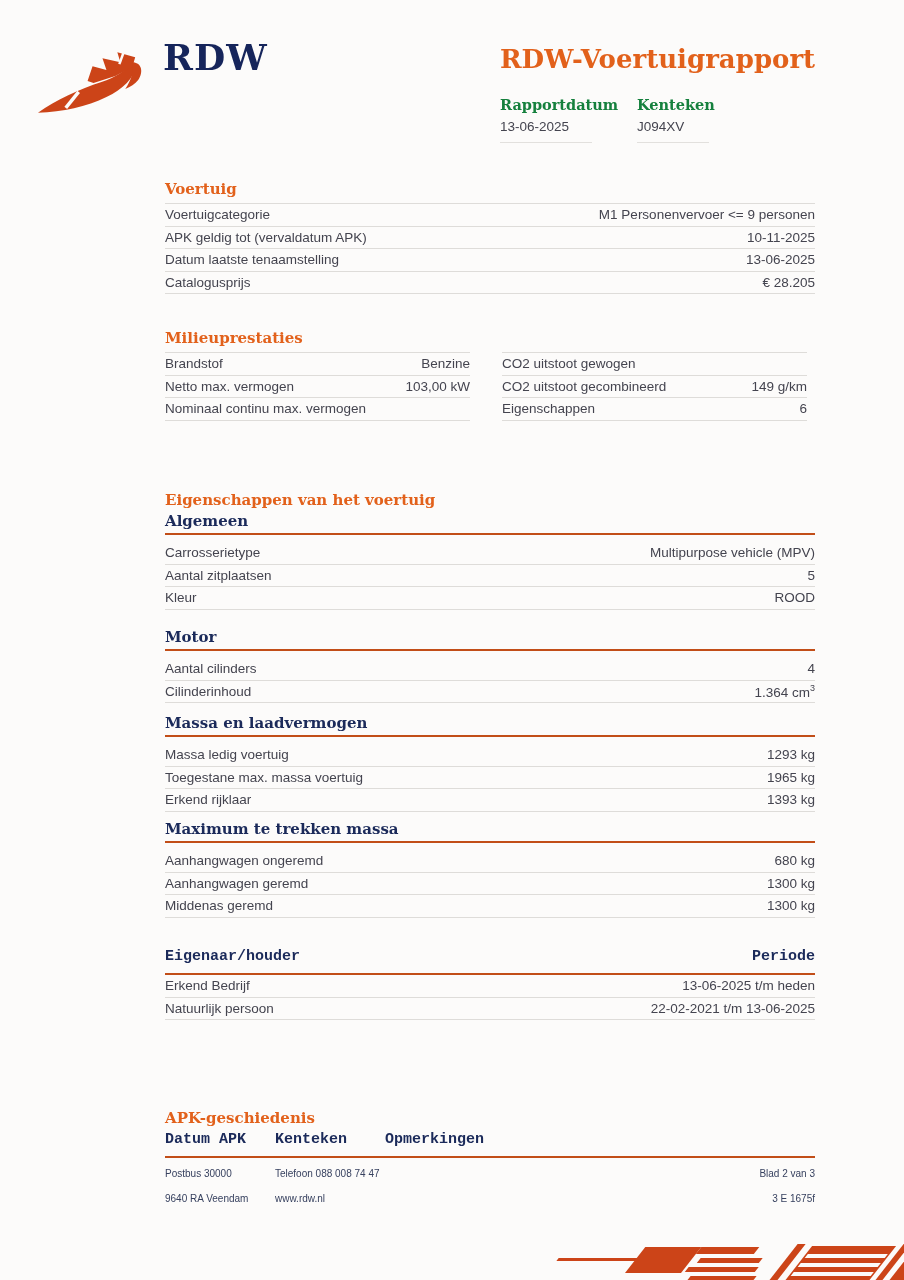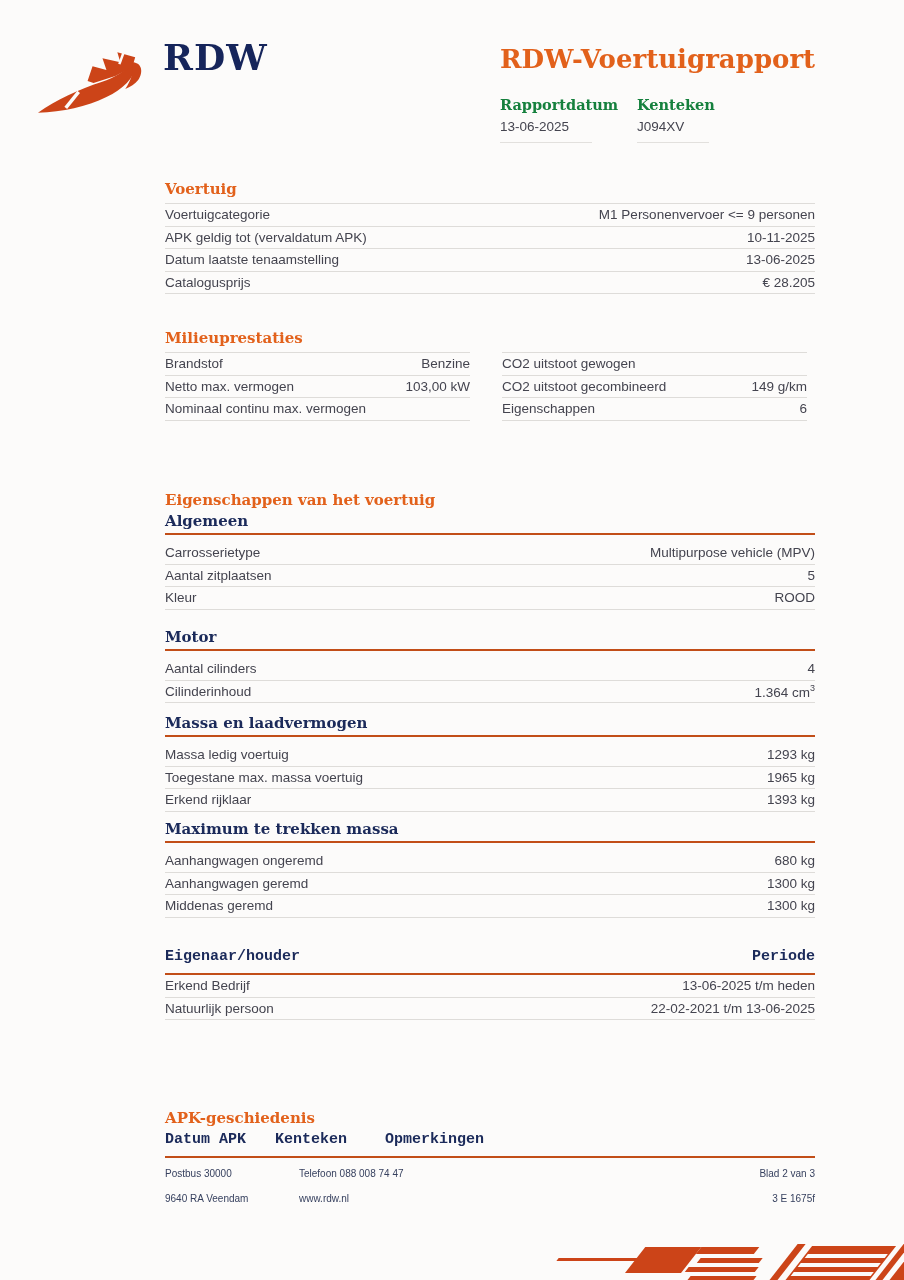--- a/index.html
+++ b/index.html
@@ -74,21 +74,21 @@
 
   .milieu-tables { display:flex; gap:32px; }
   .milieu-tables .col { width:305px; }
 
   .mt0 { margin-top:3px; }
 
   
   .footer { position:absolute; left:165px; top:1168px; width:650px; font-size:10px; color:#37415f; }
   .footer .f-row { position:relative; height:25px; }
   .footer .c1 { position:absolute; left:0; top:0; }
-  .footer .c2 { position:absolute; left:110px; top:0;margin-left:24px; }
+  .footer .c2 { position:absolute; left:110px; top:0; }
   .footer .c3 { position:absolute; right:0; top:0; }
 
   .bottom-art { position:absolute; right:-6px; bottom:-5px; width:392px; height:44px; }
 </style>
 </head>
 <body>
 
 <div class="page">
 
   <svg class="logo-feather" viewBox="0 0 125 68">

